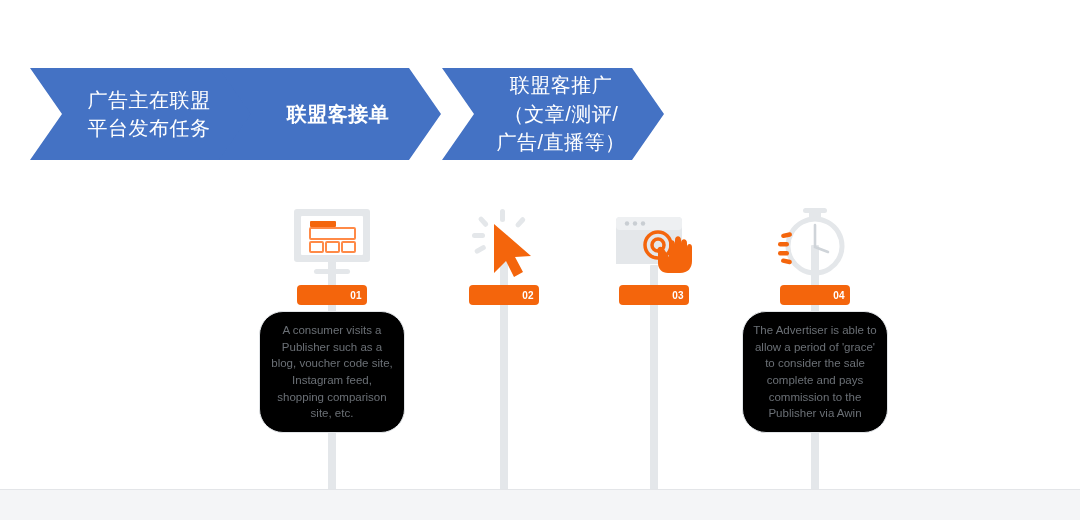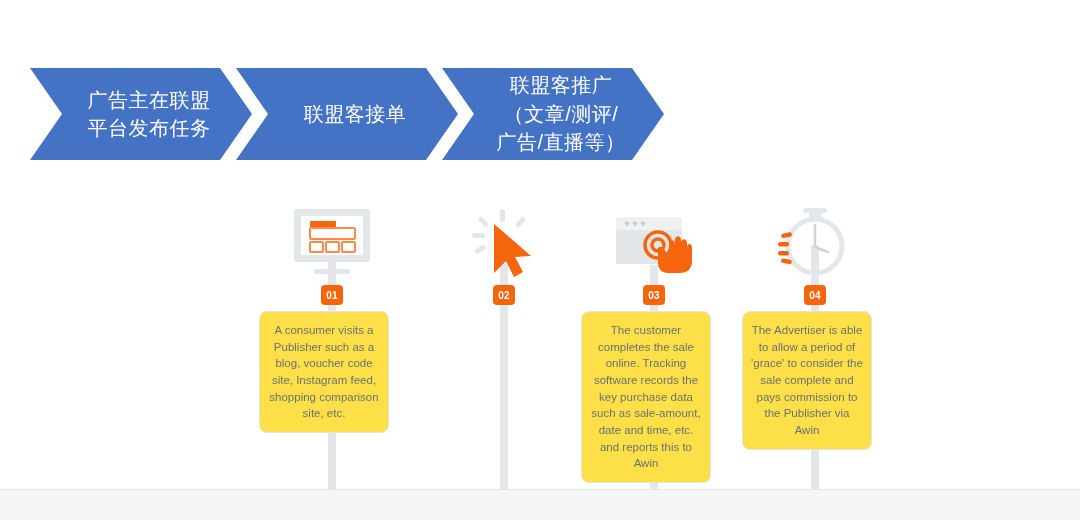--- a/index.html
+++ b/index.html
@@ -111,49 +111,50 @@
     background: #F4650C;
     border-radius: 4px;
     color: #ffffff;
     font-size: 10px;
     font-weight: bold;
     display: flex;
     align-items: center;
     justify-content: center;
     letter-spacing: 0.3px;
     z-index: 3;
+    padding-left: 48px;
   }
   .step-card {
     position: absolute;
     left: 7px;
     top: 106px;
-    width: 130px;
-    background: #fde047;
+    width: 146px;
+    background: #000000;
     border: 1px solid #e1e4e7;
-    border-radius: 8px;
+    border-radius: 24px;
     box-sizing: border-box;
     padding: 10px 8px 10px 8px;
     color: #6b7076;
     font-size: 11.5px;
     line-height: 1.45;
     text-align: center;
     z-index: 2;
   }
 </style>
 </head>
 <body>
 
 <div id="chevron-band">
 
   <div class="chevron" style="left:30px; width:222px;align-items:center;">
     <span class="chevron-label">广告主在联盟
 平台发布任务</span>
   </div>
 
-  <div class="chevron" style="left:236px; width:222px;">
+  <div class="chevron" style="left:219px; width:222px;font-weight:bold;">
     <span class="chevron-label">联盟客接单</span>
   </div>
 
   <div class="chevron" style="left:442px; width:222px;align-items:center;">
     <span class="chevron-label">联盟客推广
 （文章/测评/
 广告/直播等）</span>
   </div>
 
 
@@ -227,23 +228,20 @@
         <circle cx="56" cy="38" r="13" fill="none" stroke="#F4650C" stroke-width="3.5"></circle>
         <circle cx="56" cy="38" r="6" fill="none" stroke="#F4650C" stroke-width="3.5"></circle>
         <path d="M56 38 L56 56 C56 62 60 66 66 66 L78 66 C86 66 90 61 90 54 L90 40 C90 36 85 36 85 40 L85 48 L85 36 C85 31 79 31 79 36 L79 47 L79 33 C79 28 73 28 73 33 L73 47 L73 37 C73 32 67 32 67 37 L67 50 L62 42 C59 37 53 41 56 46 Z" fill="#F4650C"></path>
       </svg>
     </div>
 
     <div class="step-badge">
       <span>03</span>
     </div>
 
-    <div class="step-card">
-      <span>The customer completes the sale online. Tracking software records the key purchase data such as sale-amount, date and time, etc. and reports this to Awin</span>
-    </div>
   </div>
 
   <div class="step" style="left:483px;">
     <div class="step-post" style="height:250px;"></div>
     <div class="step-stub"></div>
 
     <div class="step-icon">
       <svg width="86" height="74" viewBox="0 0 86 74">
         <rect x="37" y="4" width="12" height="8" rx="2" fill="#e4e7ea"></rect>
         <rect x="31" y="1" width="24" height="5" rx="2.5" fill="#e4e7ea"></rect>

